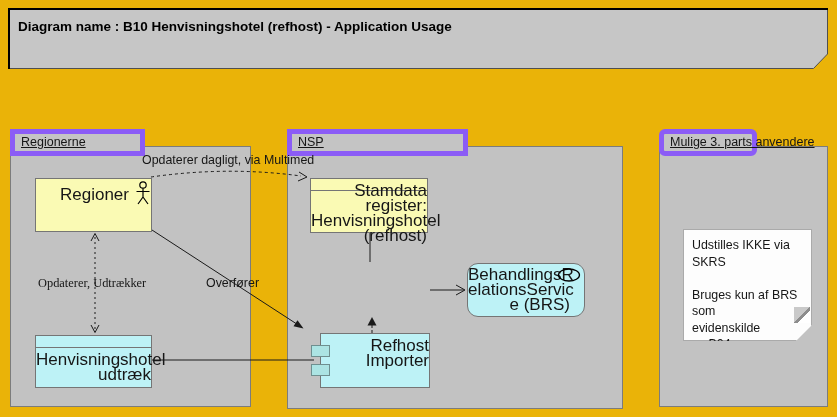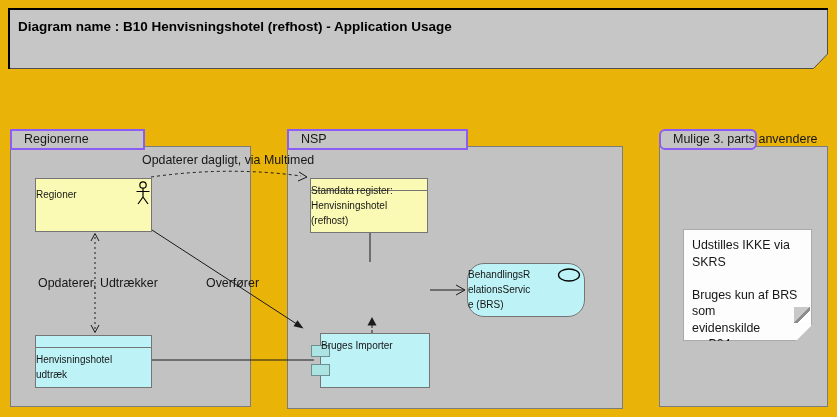--- a/index.html
+++ b/index.html
@@ -5,33 +5,33 @@
   html,body{margin:0;padding:0;background:#fff;}
   #canvas{
     position:relative;width:837px;height:417px;background:#eab308;
     font-family:"Liberation Sans","DejaVu Sans",sans-serif;color:#161616;overflow:hidden;
   }
   .abs{position:absolute;}
   
   #title-text{left:8px;top:8px;width:808px;padding:8px 0 0 10px;
     font-size:13.5px;font-weight:bold;line-height:21px;color:#000;white-space:pre;z-index:4;}
   
-  .group-tab{background:#c4c4c4;border:2px solid #8b5cf6;height:17px;line-height:17px;
-    font-size:12.5px;padding-left:12px;white-space:nowrap;overflow:visible;z-index:1;}
+  .group-tab{background:#c4c4c4;border:5px solid #8b5cf6;height:17px;line-height:17px;
+    font-size:12.5px;padding-left:6px;white-space:nowrap;overflow:visible;z-index:1;text-decoration:underline;}
   .group-body{background:#c2c2c2;border:1px solid #7c7c7c;z-index:0;}
   
-  .el{border:1px solid #757575;box-sizing:border-box;z-index:2;font-size:10px;line-height:15px;
-    text-align:left;}
+  .el{border:1px solid #757575;box-sizing:border-box;z-index:2;font-size:17px;line-height:15px;
+    text-align:right;}
   .el.yellow{background:#fafab4;}
   .el.cyan{background:#bdf2f6;}
   .el .bar{position:absolute;left:0;top:0;right:0;height:11px;border-bottom:1px solid #757575;}
   .el .txt{position:relative;white-space:pre-line;padding-top:4px;}
   .ctab{position:absolute;left:-10px;width:19px;height:12px;background:#ace4e3;
     border:1px solid #6f8f8f;box-sizing:border-box;}
-  .rounded{border-radius:17px;}
+  .rounded{border-radius:11px;}
   
   #note{background:#fdfdfd;border:1px solid #aaaaaa;z-index:2;
     clip-path:polygon(0 0,100% 0,100% calc(100% - 16px),calc(100% - 16px) 100%,0 100%);margin-top:16px;}
   #note .txt{white-space:pre-line;font-size:12.4px;line-height:16.5px;padding:7px 4px 0 8px;text-align:left;}
   #note-fold{width:16px;height:16px;right:0;bottom:0;z-index:3;
     background:linear-gradient(to bottom right,#c9c9c9 0 49%,#8d8d8d 49% 60%,#ffffff 60%);}
   
   .conn-lbl{font-size:12.4px;white-space:nowrap;z-index:4;}
   svg#overlay{position:absolute;left:0;top:0;z-index:3;pointer-events:none;}
 </style>
@@ -59,21 +59,21 @@
     <div class="bar"></div>
     <div class="txt" style="">Stamdata register:
 Henvisningshotel
 (refhost)</div>
   </div>
 
 
   <div class="abs el cyan" style="left:320px;top:333px;width:110px;height:55px;">
     <div class="ctab" style="top:11px;"></div>
     <div class="ctab" style="top:30px;"></div>
-    <div class="txt">Bruges Importer</div>
+    <div class="txt">Refhost Importer</div>
   </div>
 
   <div class="abs el cyan rounded" style="left:467px;top:263px;width:118px;height:54px;">
     <div class="txt" style="padding:3px 14px 0 0;">BehandlingsR
 elationsServic
 e (BRS)</div>
   </div>
 
   <div class="abs el cyan" style="left:35px;top:335px;width:117px;height:53px;">
     <div class="bar"></div>
@@ -84,21 +84,21 @@
   <div class="abs" id="note" style="left:683px;top:213px;width:127px;height:110px;">
     <div class="txt">Udstilles IKKE via SKRS
 
 Bruges kun af BRS som
 evidenskilde
 se B04</div>
   </div>
   <div class="abs" id="note-fold" style="left:794px;top:307px;"></div>
 
   <div class="abs conn-lbl" style="left:142px;top:153px;text-align:center;">Opdaterer dagligt, via Multimed</div>
-  <div class="abs conn-lbl" style="left:38px;top:276px;">Opdaterer, Udtrækker</div>
+  <div class="abs conn-lbl" style="left:38px;top:276px;font-family:Liberation Serif, serif;">Opdaterer, Udtrækker</div>
   <div class="abs conn-lbl" style="left:206px;top:276px;">Overfører</div>
 
   <svg id="overlay" width="837" height="417" viewBox="0 0 837 417">
     
     <g>
       <path d="M8.5,8.5 H827.5 V54 L813.5,68.5 H8.5 Z" fill="#c6c6c6" stroke="#4f4f4f" stroke-width="1"></path>
       <path d="M8,9 H828" stroke="#000" stroke-width="2" fill="none"></path>
       <path d="M9,8 V69" stroke="#000" stroke-width="2" fill="none"></path>
     </g>
 

